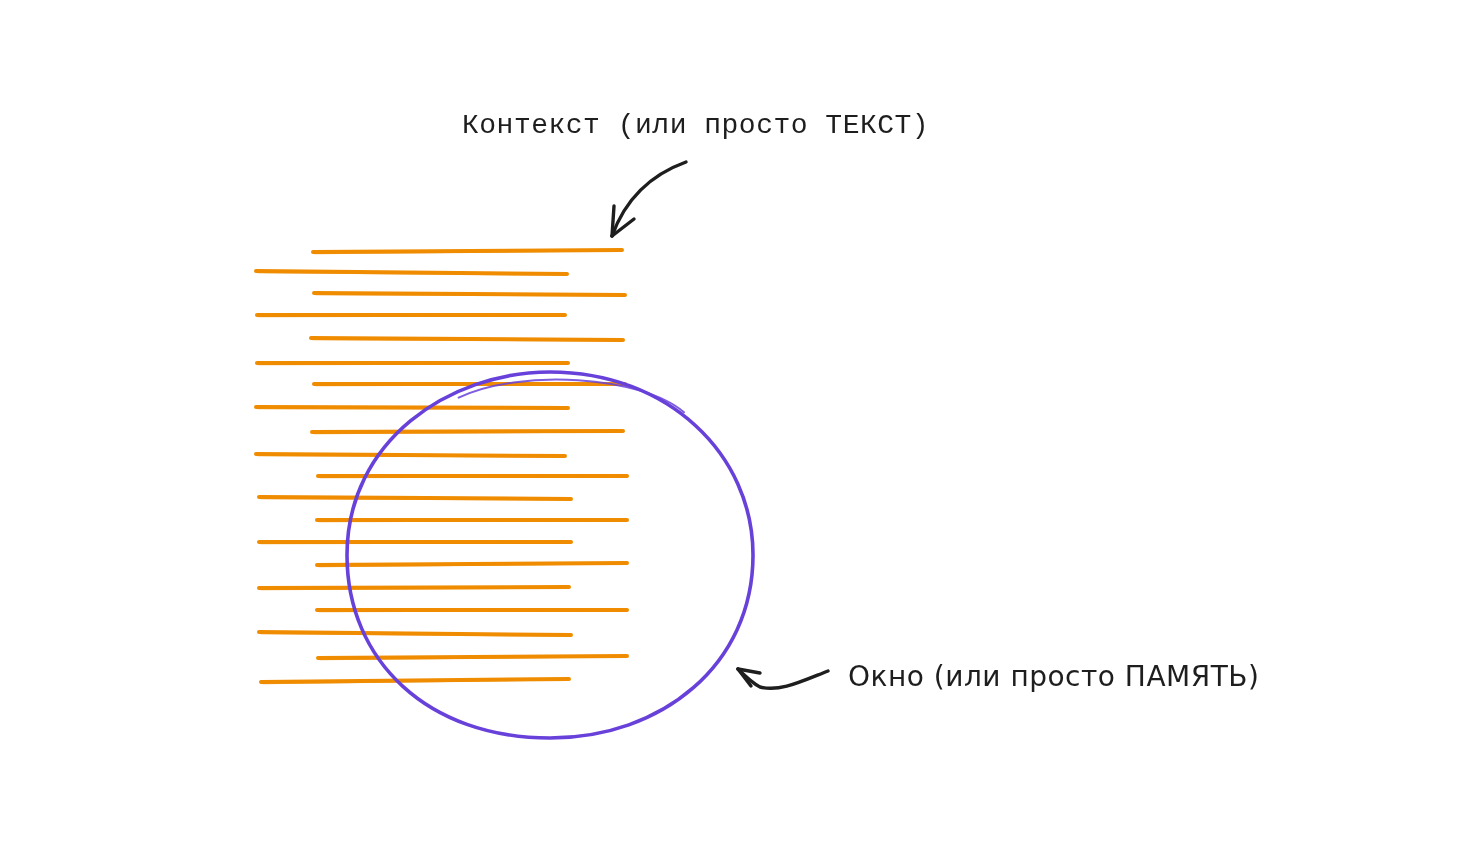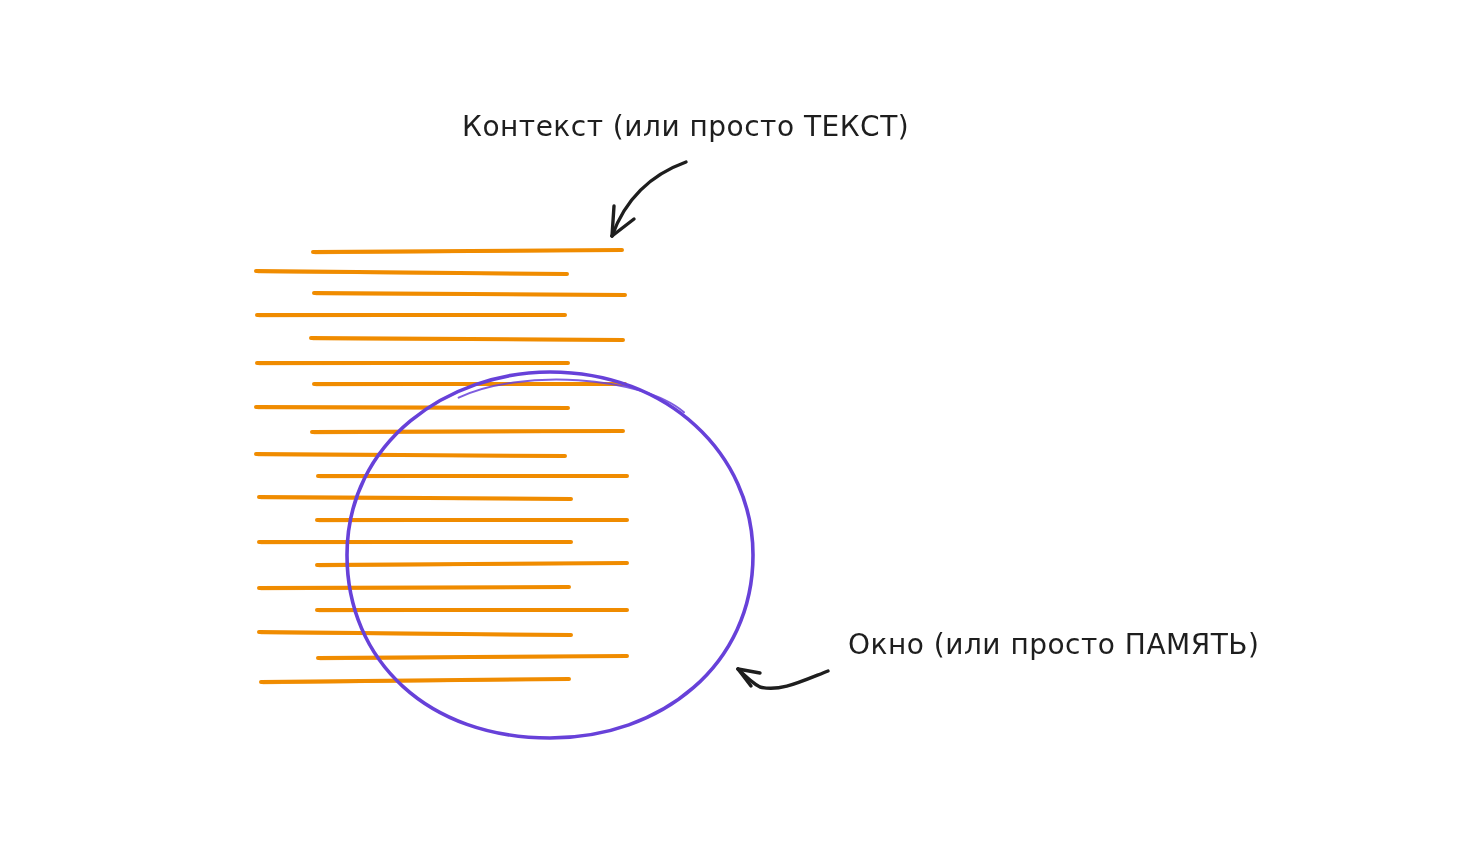--- a/index.html
+++ b/index.html
@@ -21,22 +21,22 @@
       height: 846px;
     }
     .label {
       position: absolute;
       font-family: "DejaVu Sans", sans-serif;
       font-size: 28px;
       color: #1e1e1e;
       white-space: nowrap;
       letter-spacing: 0.5px;
     }
-    #label-context { left: 462px; top: 110px; }
-    #label-window  { left: 848px; top: 628px; }
+    #label-context { left: 462px; top: 110px; font-family: Liberation Mono, monospace; }
+    #label-window  { left: 848px; top: 660px; }
   </style>
 </head>
 <body>
 
 <svg class="canvas" width="1462" height="846" viewBox="0 0 1462 846" xmlns="http://www.w3.org/2000/svg">
   <g id="text-lines" stroke-linecap="round" fill="none">
       <path d="M313,252 L622,250" stroke="#f08c00" stroke-width="4"></path>
       <path d="M315,253.2 L619,250.6" stroke="#f08c00" stroke-width="2" opacity="0.7"></path>
       <path d="M256,271 L567,274" stroke="#f08c00" stroke-width="4"></path>
       <path d="M258,272.2 L564,274.6" stroke="#f08c00" stroke-width="2" opacity="0.7"></path>

